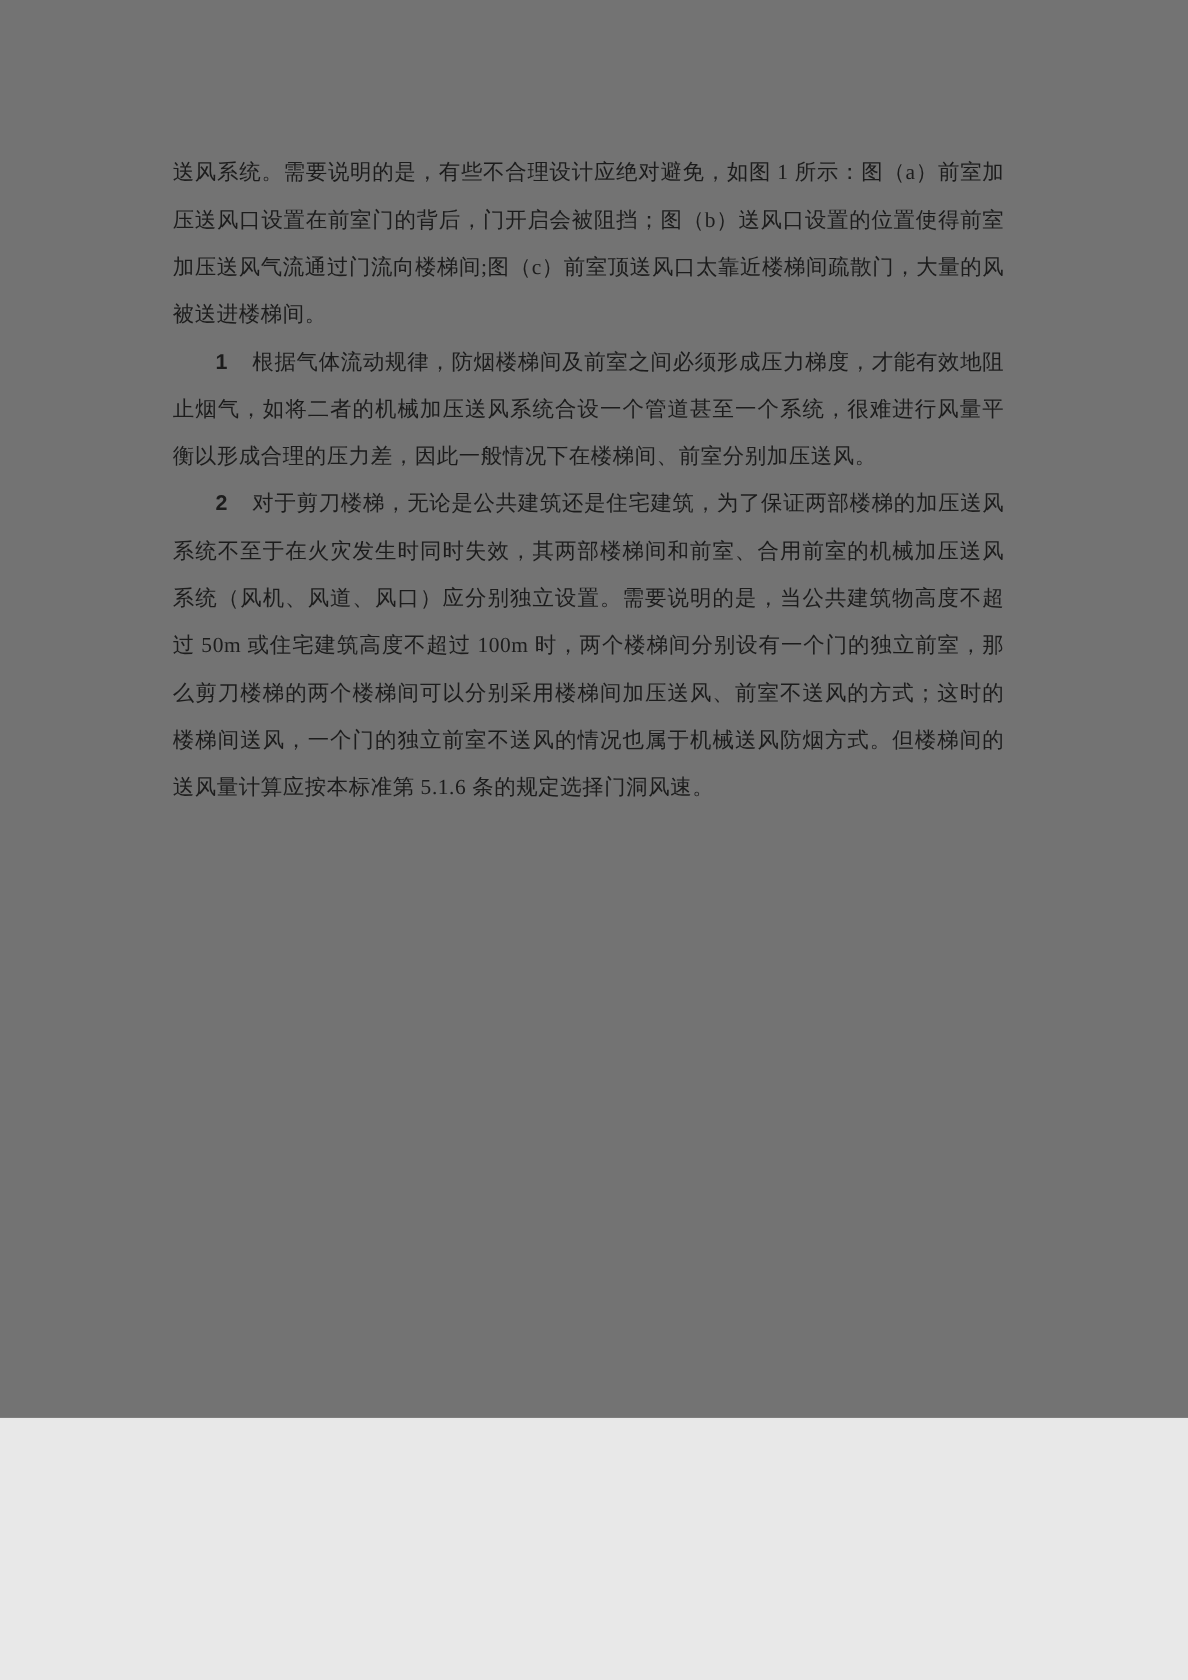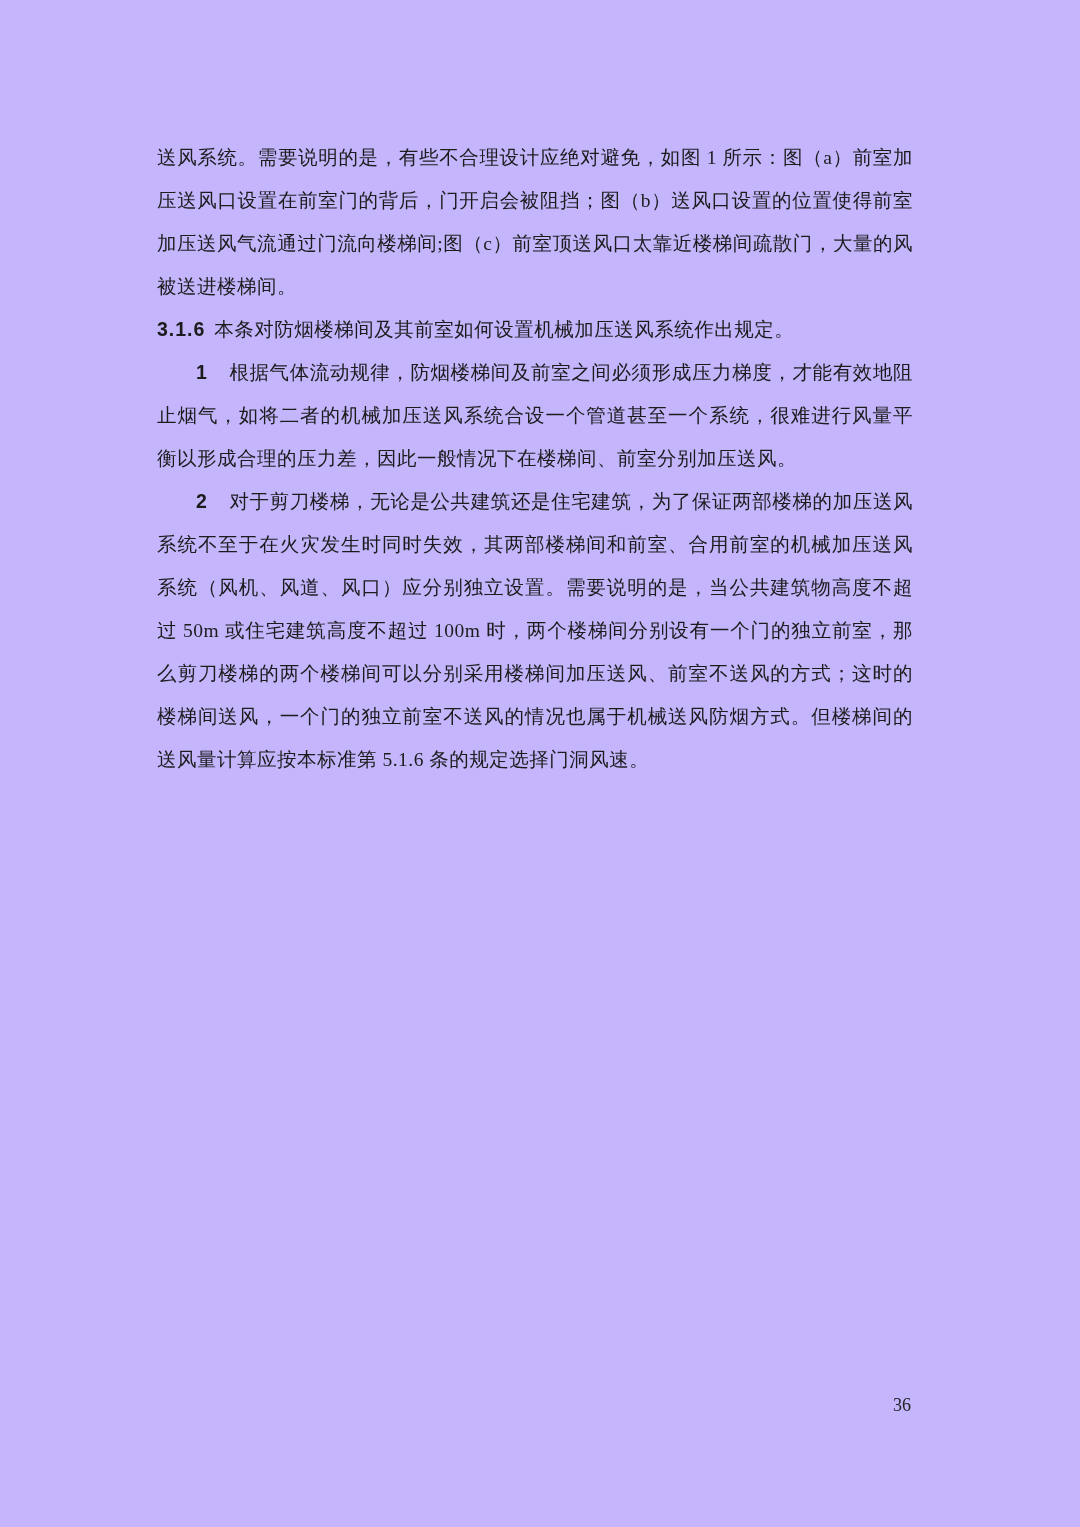--- a/index.html
+++ b/index.html
@@ -3,22 +3,22 @@
 <meta charset="utf-8">
 <style>
   html, body {
     margin: 0;
     padding: 0;
     background: #e8e8e8;
   }
   .page {
     position: relative;
     width: 1080px;
-    height: 1527px;
-    background: #c4b5fd;
+    height: 1289px;
+    background: #737373;
     overflow: hidden;
     font-family: "Liberation Serif", "DejaVu Serif", serif;
     color: #1c1c1c;
   }
   .page-body {
     position: absolute;
     left: 157px;
     top: 136px;
     width: 756px;
   }
@@ -57,21 +57,20 @@
 </style>
 </head>
 <body>
 
 <div class="page">
   <div class="page-body">
 
     <p class="para"><span>送风系统。需要说明的是，有些不合理设计应绝对避免，如图 1 所示：图（a）前室加压送风口设置在前室门的背后，门开启会被阻挡；图（b）送风口设置的位置使得前室加压送风气流通过门流向楼梯间;图（c）前室顶送风口太靠近楼梯间疏散门，大量的风被送进楼梯间。</span></p>
 
 
-    <p class="para"><span class="section-prefix">3.1.6</span><span>本条对防烟楼梯间及其前室如何设置机械加压送风系统作出规定。</span></p>
 
     <p class="para indent"><span class="num-prefix">1</span><span>根据气体流动规律，防烟楼梯间及前室之间必须形成压力梯度，才能有效地阻止烟气，如将二者的机械加压送风系统合设一个管道甚至一个系统，很难进行风量平衡以形成合理的压力差，因此一般情况下在楼梯间、前室分别加压送风。</span></p>
 
     <p class="para indent"><span class="num-prefix">2</span><span>对于剪刀楼梯，无论是公共建筑还是住宅建筑，为了保证两部楼梯的加压送风系统不至于在火灾发生时同时失效，其两部楼梯间和前室、合用前室的机械加压送风系统（风机、风道、风口）应分别独立设置。需要说明的是，当公共建筑物高度不超过 50m 或住宅建筑高度不超过 100m 时，两个楼梯间分别设有一个门的独立前室，那么剪刀楼梯的两个楼梯间可以分别采用楼梯间加压送风、前室不送风的方式；这时的楼梯间送风，一个门的独立前室不送风的情况也属于机械送风防烟方式。但楼梯间的送风量计算应按本标准第 5.1.6 条的规定选择门洞风速。</span></p>
 
   </div>
 
   <div class="page-number">36</div>
 </div>
 

